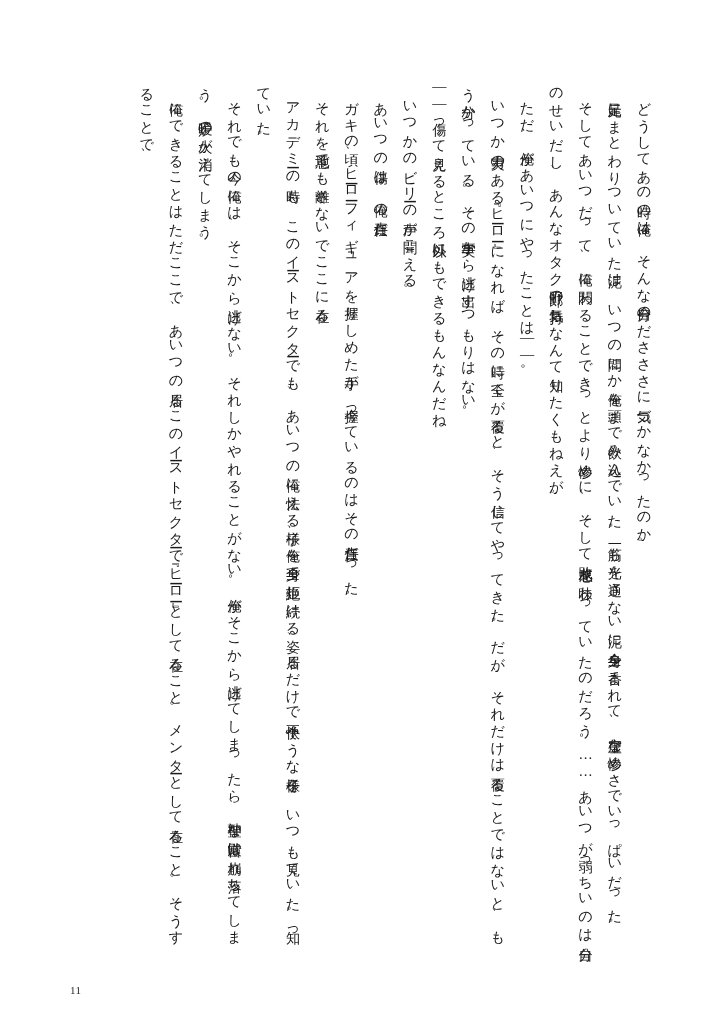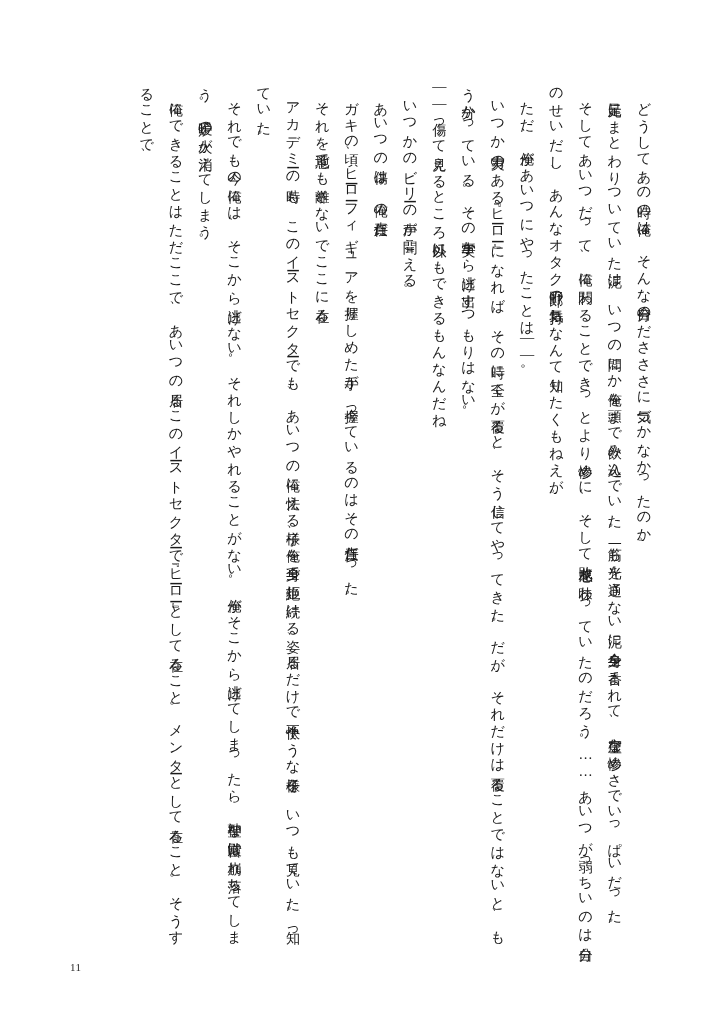--- a/index.html
+++ b/index.html
@@ -47,21 +47,21 @@
     text-indent: 1em;
   }
 
   .text-body p.dash {
     text-indent: 0;
   }
 
   .page-number {
     position: absolute;
     left: 70px;
-    bottom: 51px;
+    bottom: 28px;
     font-size: 11px;
     letter-spacing: 0.03em;
     color: #2b2b2b;
     font-family: "Liberation Serif", "DejaVu Serif", serif;
     writing-mode: horizontal-tb;
   }
 </style>
 </head>
 <body>
 

